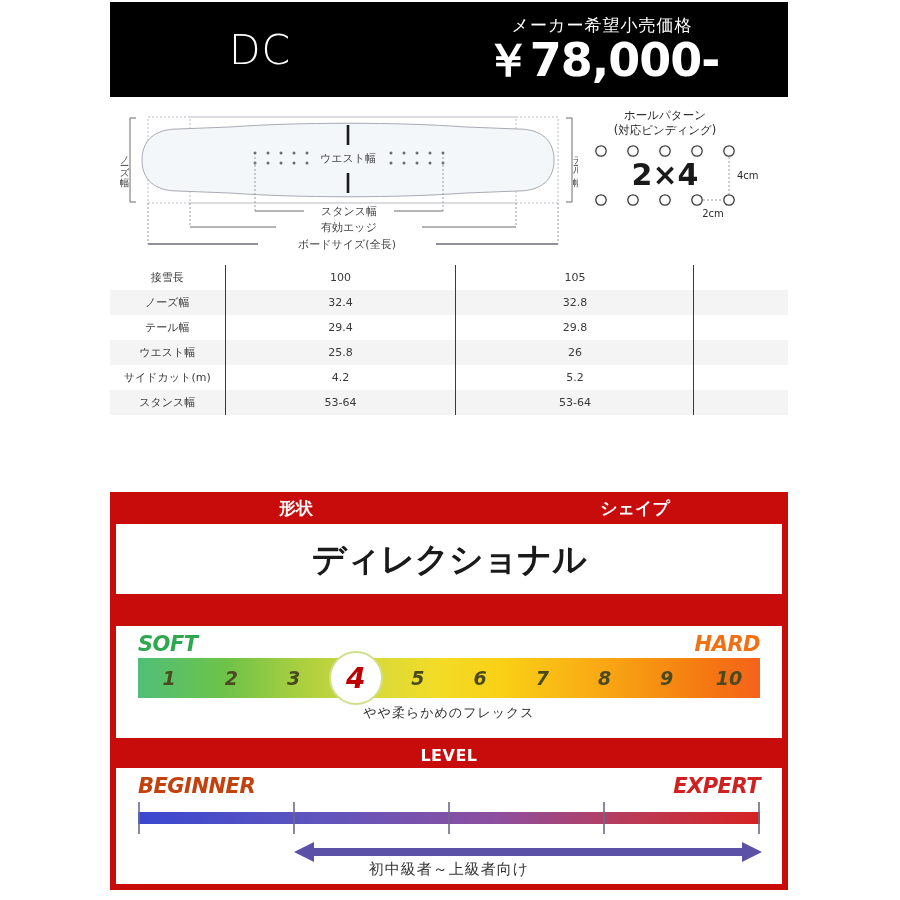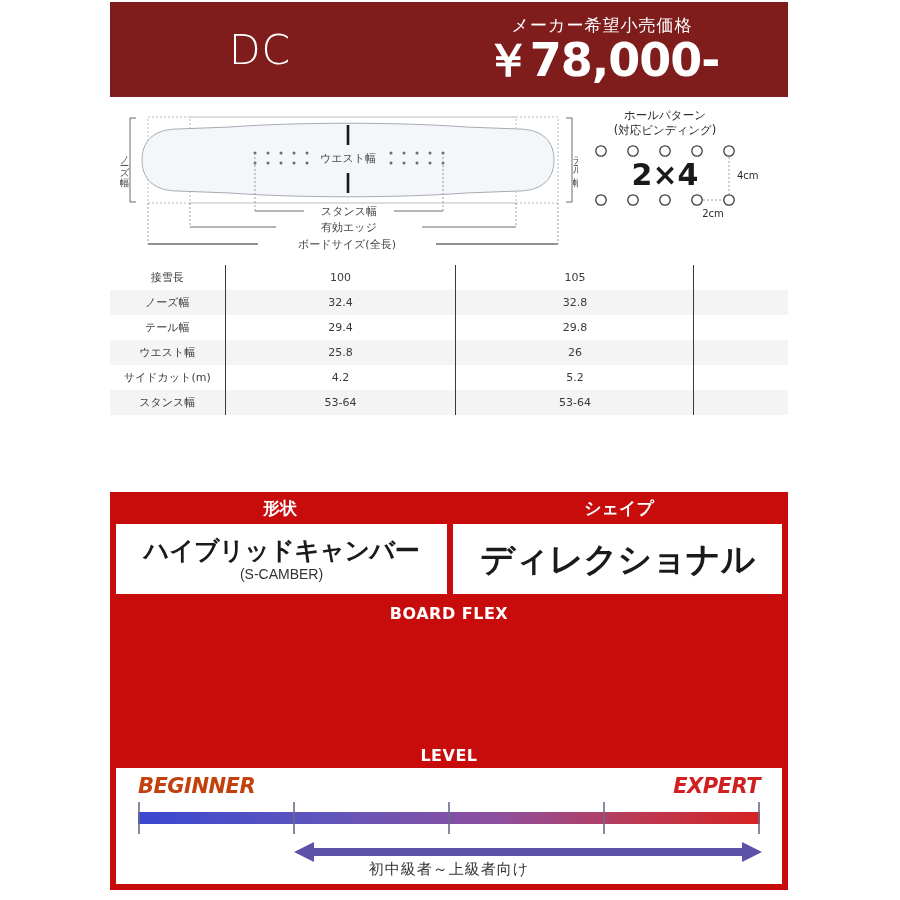--- a/index.html
+++ b/index.html
@@ -9,21 +9,21 @@
     font-family:"Liberation Sans","DejaVu Sans",sans-serif;
     position:relative;
     overflow:hidden;
     color:#333;
   }
   .page{position:absolute;left:0;top:0;width:900px;height:900px;}
 
   
   .header{
     position:absolute;left:110px;top:2px;width:678px;height:95px;
-    background:#7f1d1d;
+    background:#000000;
     display:flex;align-items:stretch;
   }
   .hdr-left{
     width:300px;
     display:flex;flex-direction:column;align-items:center;justify-content:center;
     color:#fff;
   }
   .hdr-brand{
     font-size:41px;line-height:42px;font-weight:300;letter-spacing:1px;
     font-family:"DejaVu Sans",sans-serif;
@@ -83,20 +83,21 @@
   
   .panel{
     position:absolute;left:110px;top:492px;width:678px;height:398px;
     background:#c80b0b;
     box-sizing:border-box;
     padding:0;
   }
   .panel-titles{
     position:absolute;left:0;top:0;width:678px;height:32px;
     display:flex;
+    padding-left:16px;
   }
   .pt{
     flex:1;color:#fff;font-size:17px;font-weight:bold;
     display:flex;align-items:center;justify-content:center;
     font-family:"DejaVu Sans",sans-serif;
   }
   .pt.first{flex:0 0 340px;}
 
   .panel-vals{
     position:absolute;left:6px;top:32px;width:666px;height:70px;
@@ -342,30 +343,44 @@
   </table>
 
   <div class="panel">
 
     <div class="panel-titles">
       <div class="pt first">形状</div>
       <div class="pt">シェイプ</div>
     </div>
 
     <div class="panel-vals">
-      <div class="pv first">
-        <div class="pv-main small">ハイブリッドキャンバー</div>
-        <div class="pv-sub">(S-CAMBER)</div>
-      </div>
       <div class="pv second">
         <div class="pv-main">ディレクショナル</div>
       </div>
     </div>
 
-    <div class="sec-title flex">BOARD FLEX</div>
+    <div class="white-box flex">
+      <div class="flex-labels">
+        <span class="lbl-soft">SOFT</span>
+        <span class="lbl-hard">HARD</span>
+      </div>
+      <div class="flex-bar" id="flexbar">
+          <div class="flex-num" style="left: 31.1px;">1</div>
+          <div class="flex-num" style="left: 93.3px;">2</div>
+          <div class="flex-num" style="left: 155.5px;">3</div>
+          <div class="flex-sel" style="left: 217.7px;">4</div>
+          <div class="flex-num" style="left: 279.9px;">5</div>
+          <div class="flex-num" style="left: 342.1px;">6</div>
+          <div class="flex-num" style="left: 404.3px;">7</div>
+          <div class="flex-num" style="left: 466.5px;">8</div>
+          <div class="flex-num" style="left: 528.7px;">9</div>
+          <div class="flex-num" style="left: 590.9px;">10</div>
+        </div>
+      <div class="flex-note">やや柔らかめのフレックス</div>
+    </div>
 
     <div class="sec-title level">LEVEL</div>
     <div class="white-box level">
       <div class="lvl-labels">
         <span class="lbl-beg">BEGINNER</span>
         <span class="lbl-exp">EXPERT</span>
       </div>
 
       <svg width="666" height="92" viewBox="0 0 666 92" style="position:absolute;left:0;top:28px;">
         <defs>

